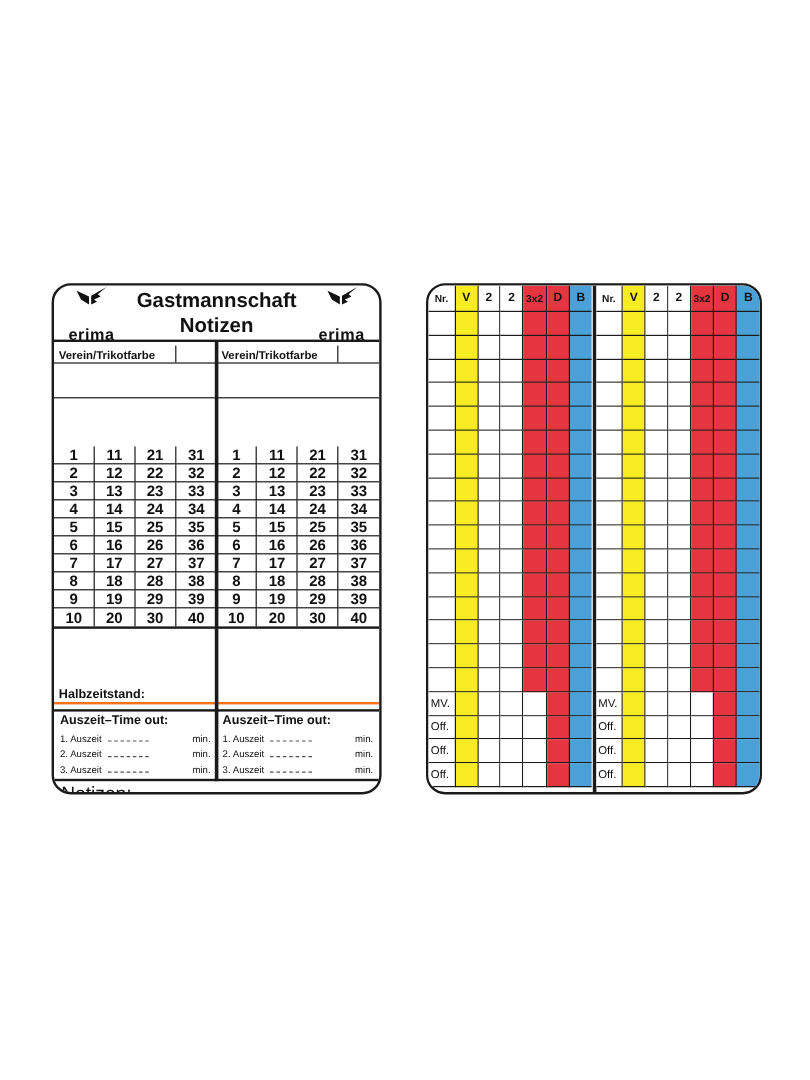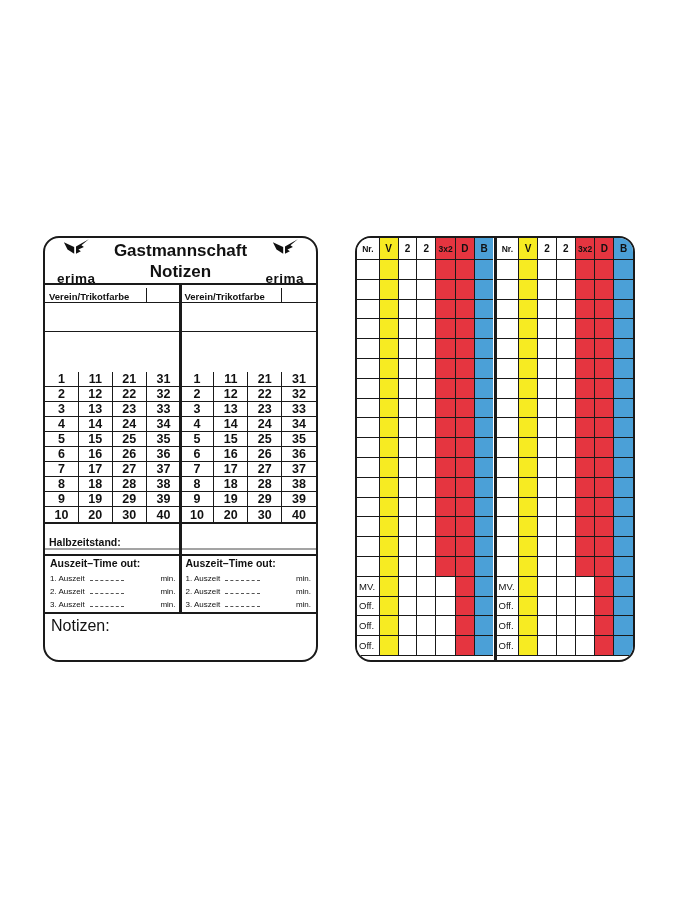--- a/index.html
+++ b/index.html
@@ -27,21 +27,21 @@
   .sec-verein .vspare{width:25%;}
   .sec-verein .half{border-bottom:1px solid #1a1a1a;}
   .sec-verein2{height:29px;}
   .sec-verein2 .half{border-bottom:1px solid #1a1a1a;}
   .sec-grid{height:192px;box-sizing:border-box;border-bottom:2px solid #1a1a1a;}
   .num-grid{flex:1;display:grid;grid-template-columns:repeat(4,1fr);grid-template-rows:repeat(10,1fr);}
   .num-cell{display:flex;align-items:center;justify-content:center;font-weight:bold;font-size:12.5px;
       box-sizing:border-box;border-right:1px solid #1a1a1a;border-bottom:1px solid #1a1a1a;}
   .num-grid .num-cell:nth-child(4n){border-right:none;}
   .num-grid .num-cell:nth-child(n+37){border-bottom:none;}
-  .sec-score{height:26px;box-sizing:border-box;border-bottom:2px solid #a3a3a3;}
+  .sec-score{height:26px;box-sizing:border-box;border-bottom:2px solid #f97316;margin-top:37px;}
   .score-label{font-weight:bold;font-size:10.5px;padding:3px 0 0 4px;}
   .sec-gap{height:4px;}
   .sec-auszeit{height:60px;box-sizing:border-box;border-top:2px solid #1a1a1a;border-bottom:2px solid #1a1a1a;}
   .sec-auszeit .half{flex-direction:column;padding:2px 5px 2px 5px;}
   .auszeit-title{font-weight:bold;font-size:10.5px;margin-bottom:2px;}
   .auszeit-row{display:flex;align-items:flex-end;font-size:8px;height:13px;}
   .auszeit-row .alabel{white-space:nowrap;padding-bottom:1px;}
   .auszeit-row .aline{flex:1;border-bottom:1.3px dashed #555;margin:0 4px 3px 5px;}
   .auszeit-row .aunit{padding-bottom:1px;margin-left:32px;}
   .lc-notizen{flex:1;padding:3px 6px;}

